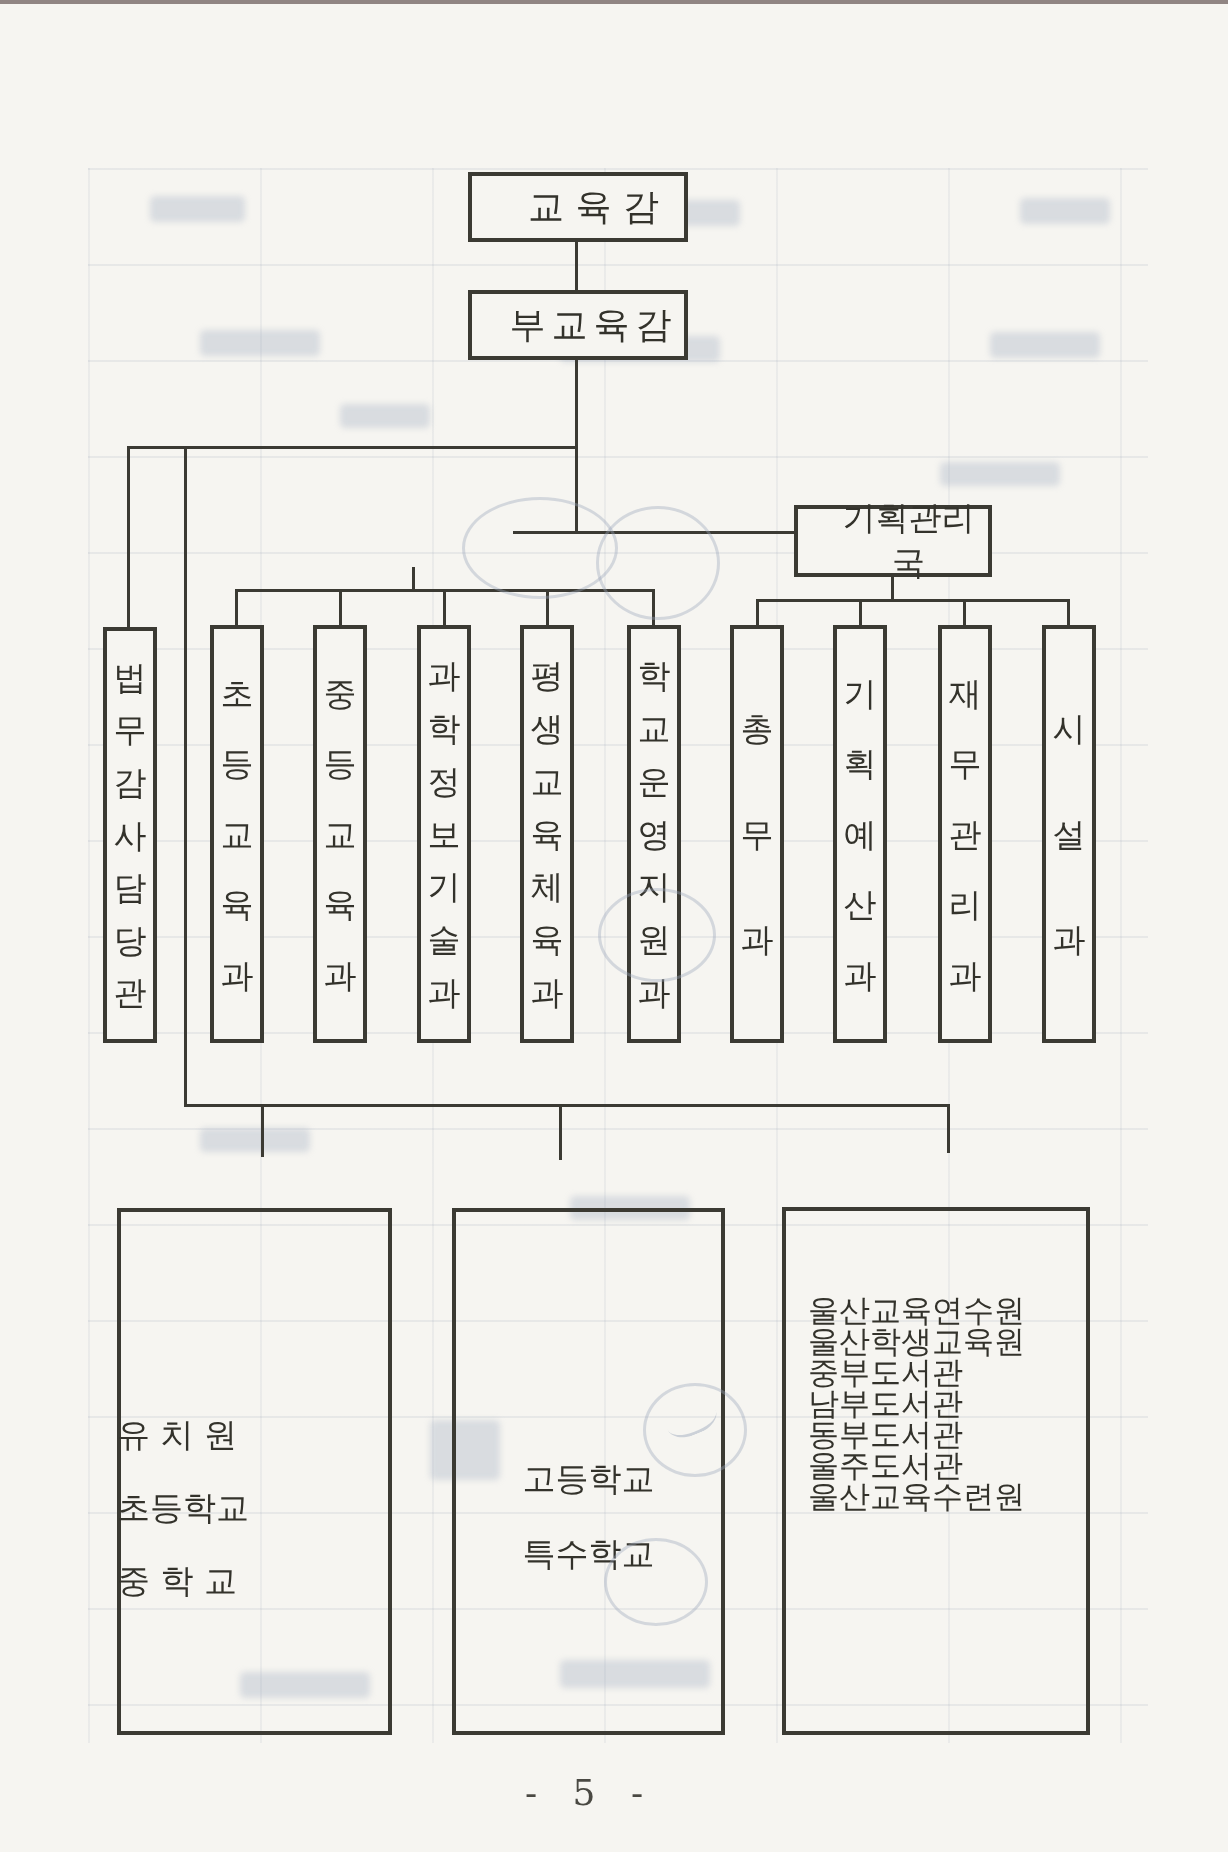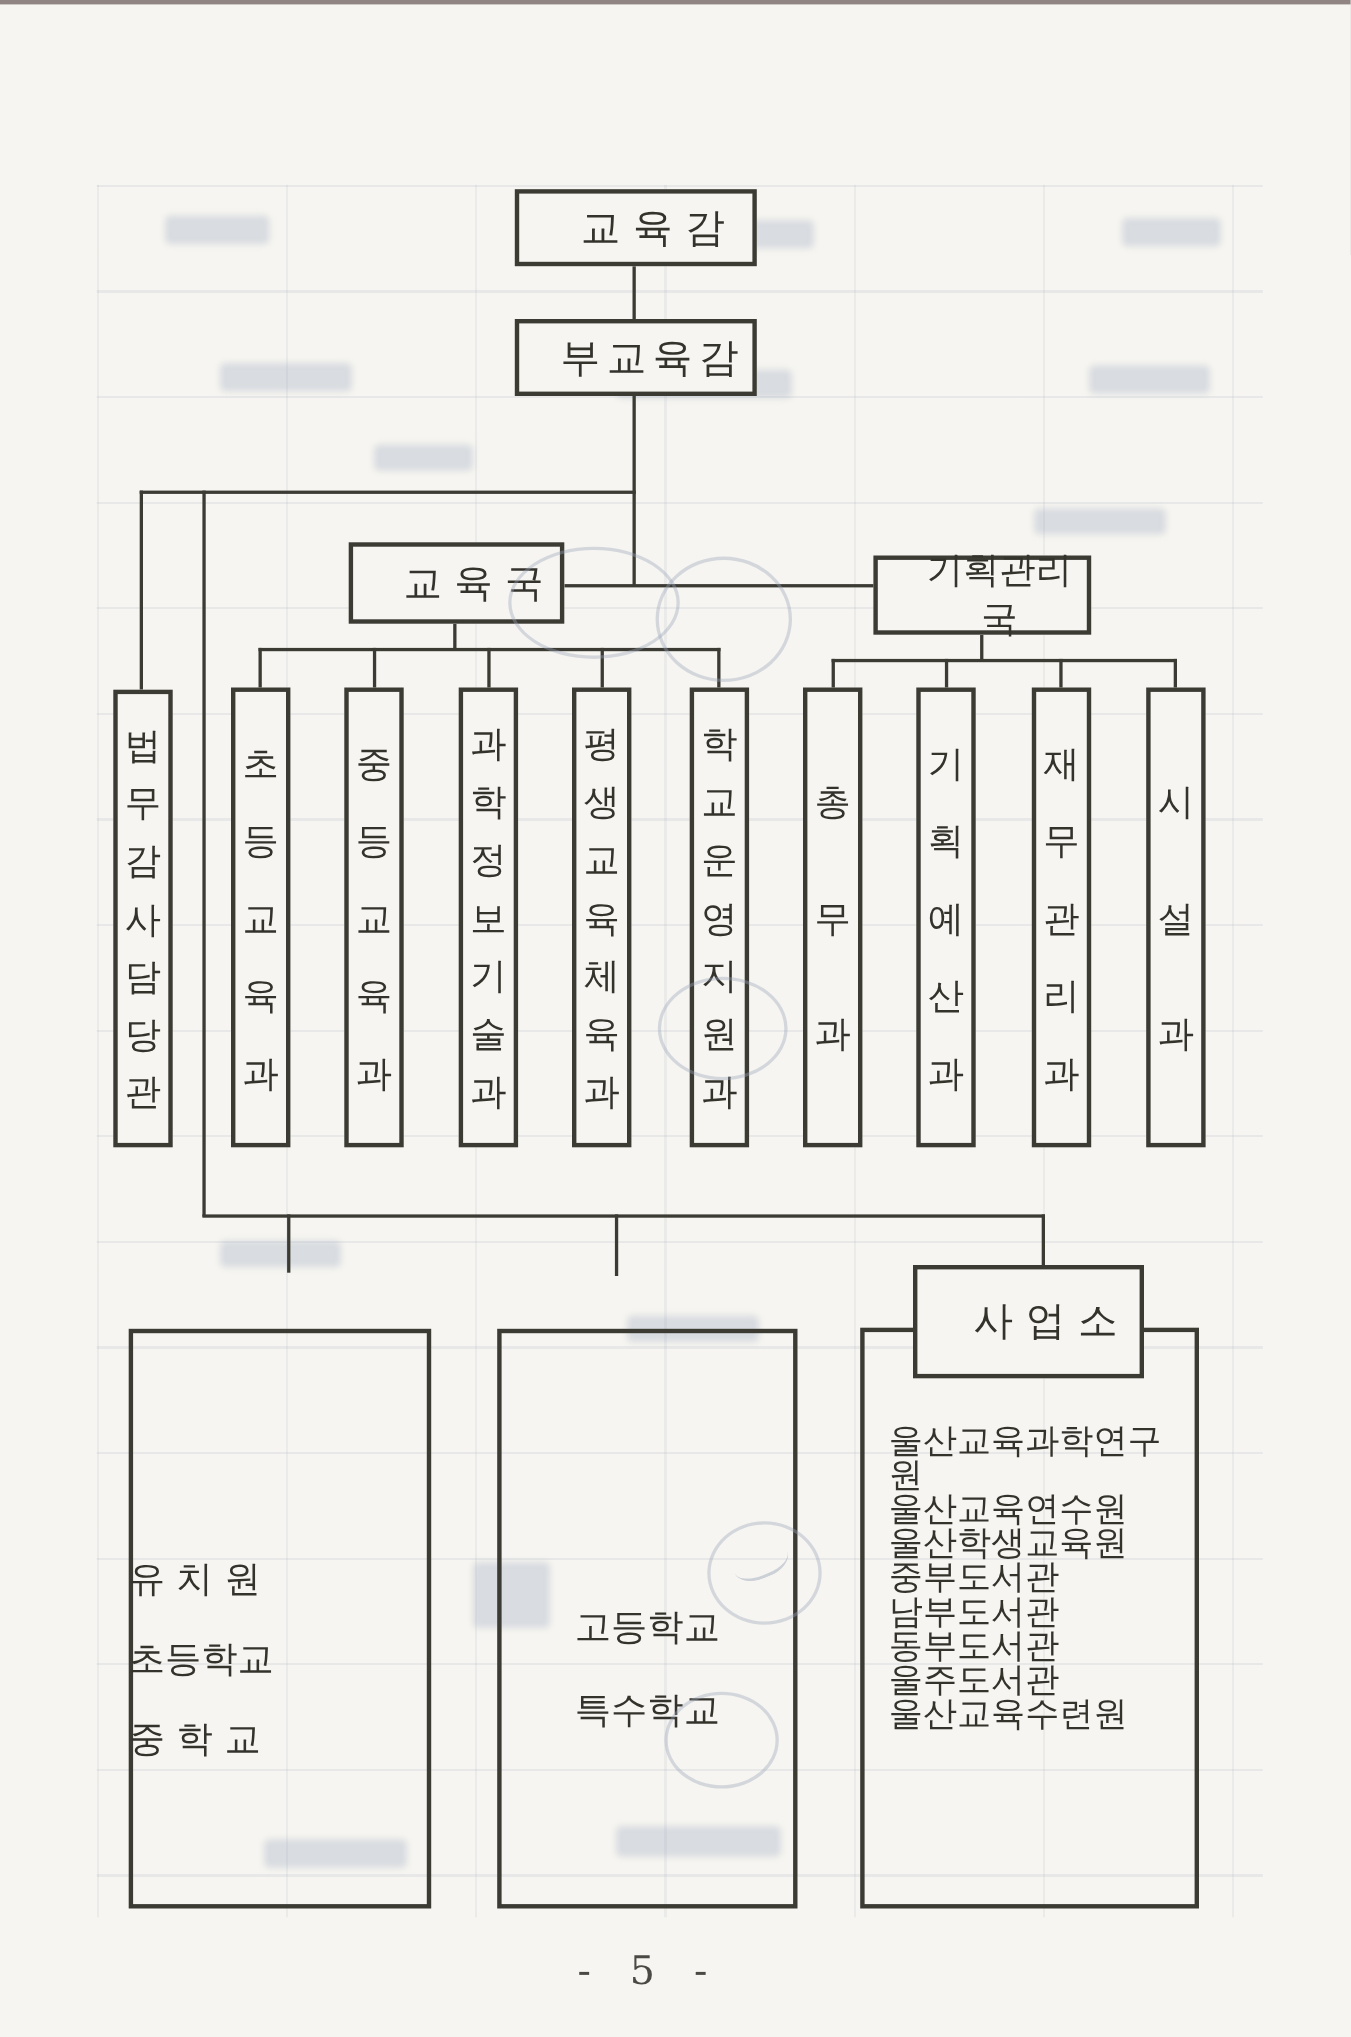--- a/index.html
+++ b/index.html
@@ -113,23 +113,20 @@
   <div class="vl" style="left:947px;top:1104px;height:49px;"></div>
 
   <div class="hbox" style="left:468px;top:172px;width:220px;height:70px;font-size:36px;">
     <span>교 육 감</span>
   </div>
 
   <div class="hbox" style="left:468px;top:290px;width:220px;height:70px;font-size:36px;letter-spacing:6px;">
     <span>부교육감</span>
   </div>
 
-  <div class="hbox" style="left:317px;top:493px;width:196px;height:74px;font-size:35px;">
-    <span>교 육 국</span>
-  </div>
 
   <div class="hbox" style="left:794px;top:505px;width:198px;height:72px;font-size:33px;">
     <span>기획관리국</span>
   </div>
 
   <div class="vbox" style="left:103px;top:627px;height:416px;">
       <span>법</span>
       <span>무</span>
       <span>감</span>
       <span>사</span>
@@ -212,25 +209,21 @@
     <div>중 학 교</div>
   </div>
 
   <div class="gbox" style="left:452px;top:1208px;width:273px;height:527px;"></div>
   <div class="gitems" style="left:452px;top:1462px;width:273px;text-align:center;font-size:33px;row-gap:42px;">
     <div>고등학교</div>
     <div>특수학교</div>
   </div>
 
   <div class="gbox" style="left:782px;top:1207px;width:308px;height:528px;"></div>
-  <div class="hbox" style="left:830px;top:1150px;width:210px;height:103px;font-size:36px;">
-    <span>사 업 소</span>
-  </div>
   <div class="gitems" style="left:808px;top:1295px;width:270px;font-size:31px;line-height:50px;">
-    <div>울산교육과학연구원</div>
     <div>울산교육연수원</div>
     <div>울산학생교육원</div>
     <div>중부도서관</div>
     <div>남부도서관</div>
     <div>동부도서관</div>
     <div>울주도서관</div>
     <div>울산교육수련원</div>
   </div>
 
   <div class="pencil" style="left:462px;top:497px;width:150px;height:96px;"></div>

